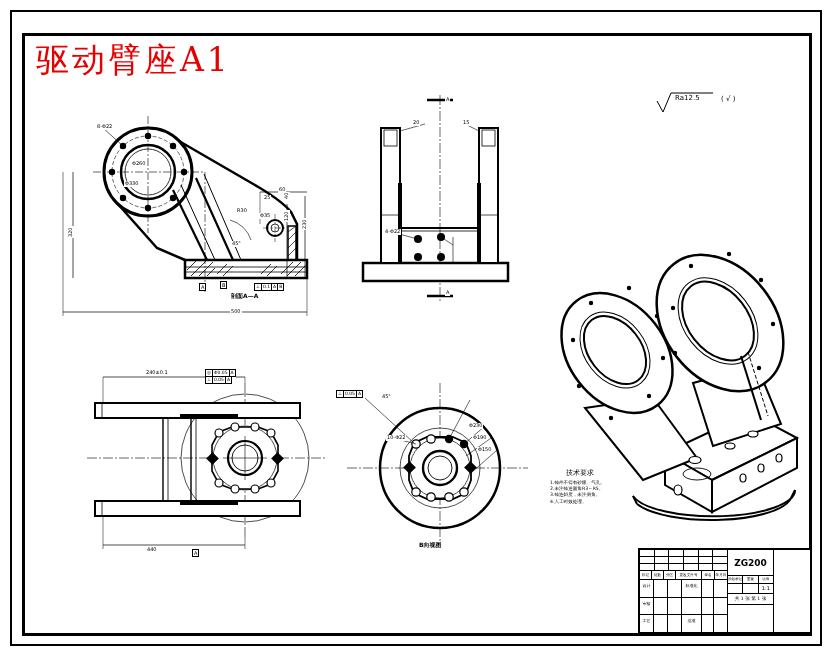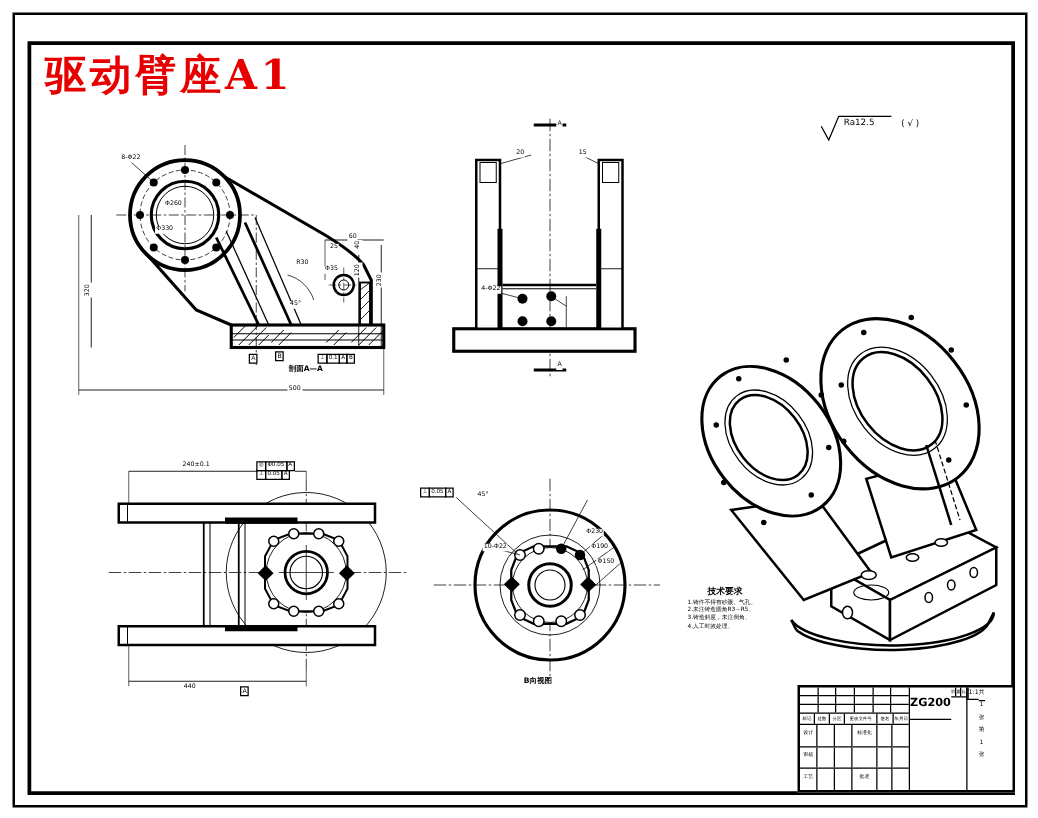--- a/index.html
+++ b/index.html
@@ -1,53 +1,53 @@
 <!DOCTYPE html>
 <html><head>
 <meta charset="utf-8">
 <style>
   html,body{margin:0;padding:0}
   body{width:830px;height:654px;background:#fff;position:relative;overflow:hidden;
        font-family:"DejaVu Sans",sans-serif;color:#000}
   .frame-outer{position:absolute;left:10px;top:10px;width:808px;height:632px;border:2px solid #000}
   .frame-inner{position:absolute;left:22px;top:33px;width:784px;height:597px;border:3px solid #000}
   .red-title{position:absolute;left:36px;top:38px;font-family:"DejaVu Serif",serif;
-             font-size:33px;font-weight:bold;color:#e60000;letter-spacing:3px;white-space:nowrap;z-index:5}
+             font-size:33px;font-weight:normal;color:#e60000;letter-spacing:3px;white-space:nowrap;z-index:5}
   .view{position:absolute}
   .dim{position:absolute;font-size:5px;line-height:1.1;background:#fff;white-space:nowrap;z-index:4;padding:0 1px}
   .dim.v{transform:rotate(-90deg);transform-origin:left top}
   .dim.big{font-size:6px;font-weight:bold}
   .datum{position:absolute;border:1px solid #000;font-size:5px;line-height:6px;padding:0 1px;background:#fff;z-index:4}
   .fcf{position:absolute;display:flex;z-index:4;background:#fff}
   .fcf .c{border:1px solid #000;font-size:4.5px;line-height:6px;padding:0 1px;margin-left:-1px;white-space:nowrap}
   .fcf.two{flex-direction:column}
   .fcf.two .row{display:flex}
   .fcf.two .row+.row{margin-top:-1px}
   .surf{position:absolute;left:655px;top:90px;width:130px;height:28px;z-index:4}
   .surf .ra{position:absolute;left:20px;top:4px;font-size:7px}
   .surf .par{position:absolute;left:66px;top:5px;font-size:7px}
   .tech{position:absolute;left:550px;top:468px;width:115px;z-index:4}
-  .tech .t{font-size:7px;font-weight:bold;margin:0 0 2px 16px}
+  .tech .t{font-size:7px;font-weight:normal;margin:0 0 2px 16px}
   .tech .li{font-size:4.6px;line-height:1.35;white-space:nowrap}
   
   .tb{position:absolute;left:638px;top:548px;width:170px;height:82px;border:2px solid #000;display:flex;background:#fff;z-index:4}
   .tb *{box-sizing:border-box}
   .tb .left{width:88px;border-right:1px solid #000;display:flex;flex-direction:column}
   .tb .rev{height:7px;border-bottom:1px solid #000;display:flex}
   .tb .rev span{flex:1;border-right:1px solid #000}
   .tb .rev span:last-child{border-right:none}
   .tb .hdr{height:9px;border-bottom:1px solid #000;display:flex}
   .tb .hdr .h{font-size:3.6px;line-height:8px;border-right:1px solid #000;overflow:hidden;text-align:center}
   .tb .hdr .h:last-child{border-right:none}
   .tb .sig{flex:1;display:flex;flex-direction:column}
   .tb .srow{flex:1;border-bottom:1px solid #000;display:flex}
   .tb .srow:last-child{border-bottom:none}
   .tb .srow .s{font-size:4px;line-height:11px;border-right:1px solid #000;overflow:hidden;text-align:center}
   .tb .srow .s:last-child{border-right:none}
-  .tb .mid{width:46px;border-right:1px solid #000;display:flex;flex-direction:row}
+  .tb .mid{width:46px;border-right:1px solid #000;display:flex;flex-direction:column}
   .tb .mat{height:26px;border-bottom:1px solid #000;font-size:9px;font-weight:bold;text-align:center;line-height:26px}
   .tb .stg{height:8px;border-bottom:1px solid #000;display:flex}
   .tb .stg .h{flex:1;font-size:3.4px;line-height:7px;text-align:center;border-right:1px solid #000;overflow:hidden}
   .tb .stg .h:last-child{border-right:none}
   .tb .stgv{height:10px;border-bottom:1px solid #000;display:flex}
   .tb .stgv .h{flex:1;font-size:5px;line-height:9px;text-align:center;border-right:1px solid #000}
   .tb .stgv .h:last-child{border-right:none}
   .tb .sheet{height:11px;border-bottom:1px solid #000;font-size:4.6px;line-height:10px;text-align:center}
   .tb .right{flex:1;display:flex;flex-direction:column}
   .tb .r1{height:20px;border-bottom:1px solid #000}

